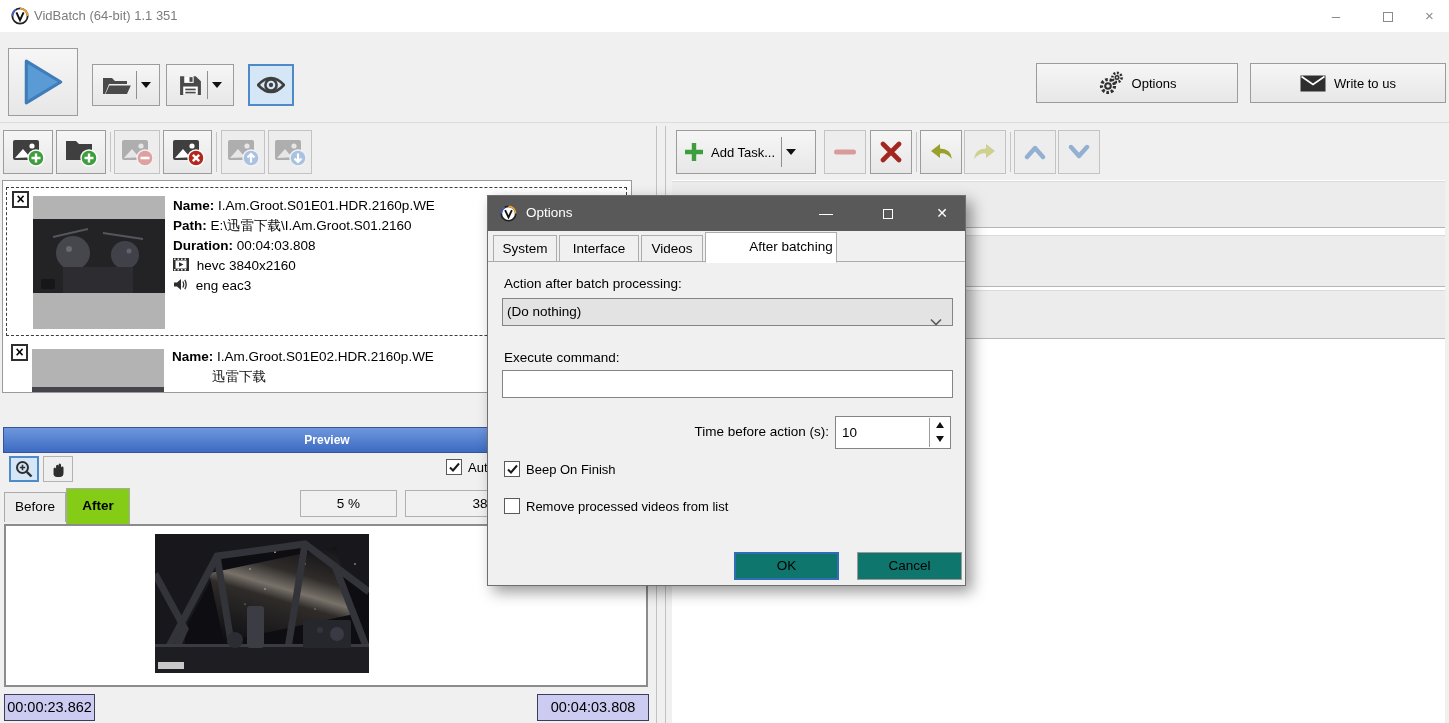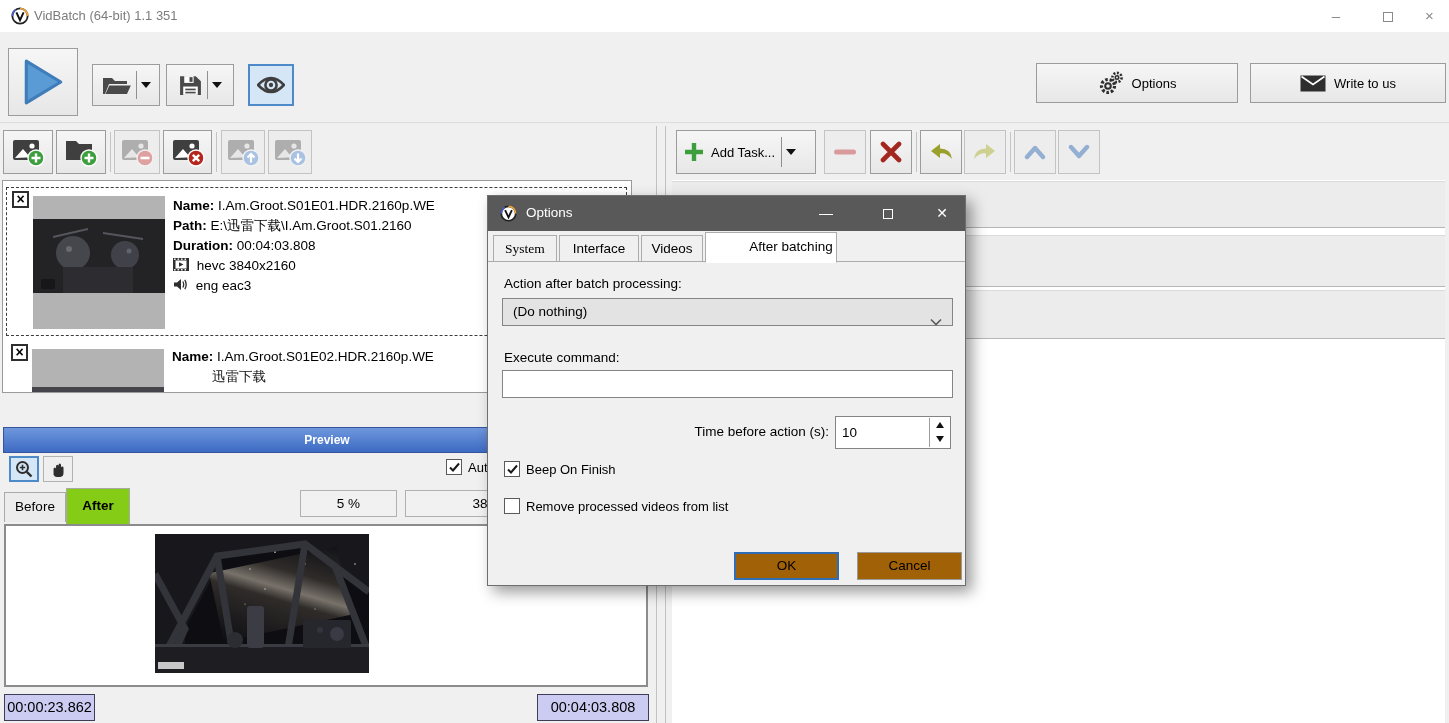--- a/index.html
+++ b/index.html
@@ -58,30 +58,30 @@
   .dialog { left:487px; top:195px; width:479px; height:391px; background:#f0f0f0; z-index:10; box-shadow:6px 6px 14px rgba(0,0,0,0.4); border:1px solid #6e6e6e; }
   .dtitle { position:absolute; left:0; top:0; width:100%; height:35px; background:#595959; }
   .dtitle .dtext { position:absolute; left:38px; top:9px; color:#fff; font-size:13.5px; }
   .dctl { position:absolute; top:0; height:35px; width:46px; color:#fff; text-align:center; line-height:35px; font-size:14px; }
   .dctl .sq { display:inline-block; width:10px; height:10px; border:1px solid #fff; vertical-align:middle; }
   .dtabs { position:absolute; left:0; top:35px; width:100%; height:31px; border-bottom:1px solid #acacac; }
   .dtab { position:absolute; background:#f0f0f0; border:1px solid #acacac; text-align:center; font-size:13.5px; }
   .dtab.activetab { background:#fff; border-bottom:1px solid #fff; z-index:3;padding-left:40px; }
   .dcontent { position:absolute; left:0; top:66px; width:100%; height:325px; }
   .dlabel { position:absolute; font-size:13.5px; }
-  .combo { position:absolute; left:14px; width:451px; height:28px; background:#e3e3e3; border:1px solid #848484; line-height:26px; padding-left:10px; font-size:13.5px; }
+  .combo { position:absolute; left:14px; width:451px; height:28px; background:#e3e3e3; border:1px solid #848484; line-height:26px; padding-left:4px; font-size:13.5px; }
   .combo .chev { position:absolute; right:10px; top:10px; }
   .dinput { position:absolute; left:14px; width:451px; height:28px; background:#fff; border:1px solid #848484; font-family:"Liberation Sans",sans-serif; font-size:13.5px; padding:0 6px; }
   .spinner { position:absolute; left:347px; top:154px; width:116px; height:33px; background:#fff; border:1px solid #848484; }
   .spinner input { position:absolute; left:0; top:0; width:92px; height:31px; border:none; outline:none; font-family:"Liberation Sans",sans-serif; font-size:13.5px; padding:0 6px; background:transparent; }
   .spinbtns { position:absolute; right:1px; top:1px; width:20px; height:29px; border-left:1px solid #9c9c9c; }
   .spinbtn { height:14px; display:flex; align-items:center; justify-content:center; }
   .tri-up { width:0; height:0; border-left:4px solid transparent; border-right:4px solid transparent; border-bottom:6px solid #111; }
   .tri-dn { width:0; height:0; border-left:4px solid transparent; border-right:4px solid transparent; border-top:6px solid #111; }
-  .dbtn { position:absolute; top:290px; width:105px; height:28px; background:#a16207; border:1px solid #9a9a9a; text-align:center; line-height:26px; font-size:13.5px; }
+  .dbtn { position:absolute; top:290px; width:105px; height:28px; background:#0f766e; border:1px solid #9a9a9a; text-align:center; line-height:26px; font-size:13.5px; }
   .dbtn.focused { border:2px solid #2f6db5; line-height:24px; }
 </style>
 </head>
 <body>
 
 <div class="abs titlebar">
   <span class="logo">
     <svg width="18" height="18" viewBox="0 0 20 20">
       <circle cx="10" cy="10" r="8.5" fill="#fff" stroke="#222" stroke-width="2"></circle>
       <path d="M10 1.5 A8.5 8.5 0 0 1 18.5 10" stroke="#e8a33d" stroke-width="2" fill="none"></path>
@@ -416,21 +416,21 @@
         <path d="M6 6 L10 14.5 L14 6" stroke="#111" stroke-width="2.2" fill="none"></path>
       </svg>
     </span>
     <span class="dtext">Options</span>
     <div class="dctl" style="left:315px;">—</div>
     <div class="dctl" style="left:377px;"><span class="sq"></span></div>
     <div class="dctl" style="left:434px; width:40px;">✕</div>
   </div>
 
   <div class="dtabs">
-    <div class="dtab" style="left:5px; top:4px; width:64px; height:27px; line-height:26px;font-family:Liberation Serif, serif;"><span>System</span></div>
+    <div class="dtab" style="left:5px; top:4px; width:64px; height:27px; line-height:26px;"><span>System</span></div>
     <div class="dtab" style="left:71px; top:4px; width:80px; height:27px; line-height:26px;"><span>Interface</span></div>
     <div class="dtab" style="left:153px; top:4px; width:62px; height:27px; line-height:26px;"><span>Videos</span></div>
     <div class="dtab activetab" style="left:217px; top:1px; width:132px; height:31px; line-height:28px;"><span>After batching</span></div>
   </div>
 
   <div class="dcontent">
     <div class="dlabel nowrap" style="left:16px; top:14px;">Action after batch processing:</div>
 
     <div class="combo nowrap" style="top:36px;">
       <span>(Do nothing)</span>

